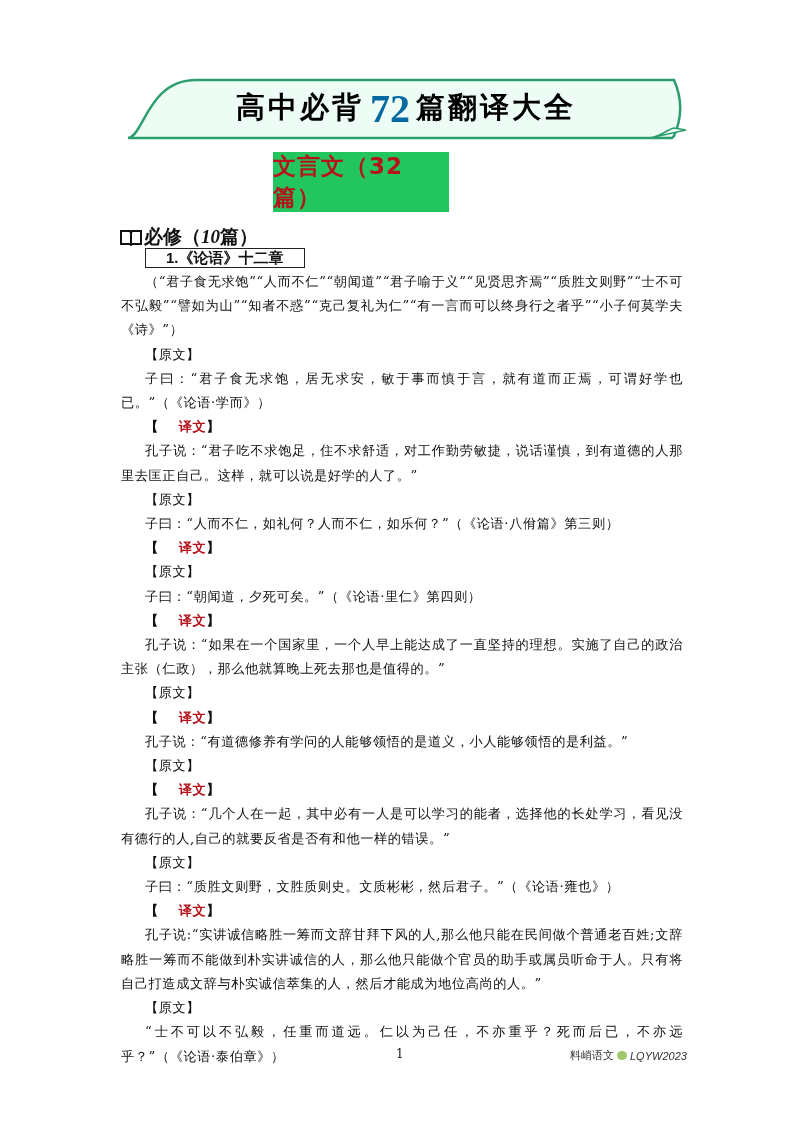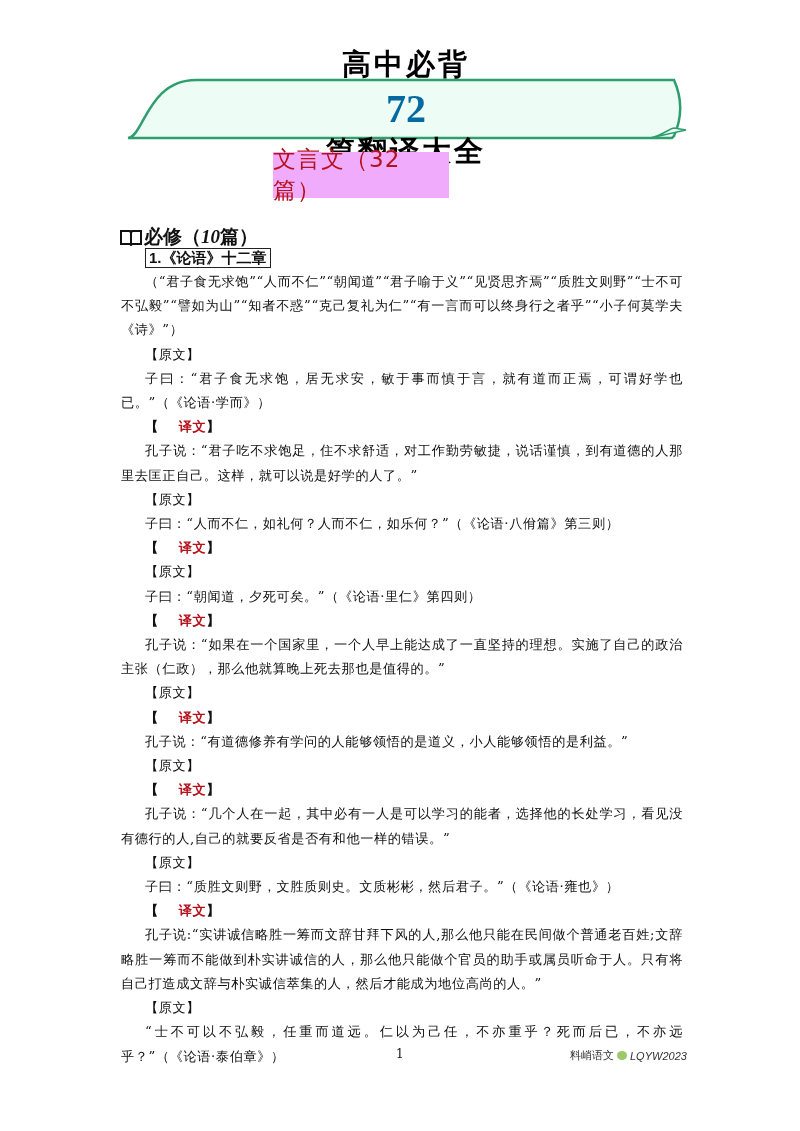--- a/index.html
+++ b/index.html
@@ -3,33 +3,33 @@
 <meta charset="utf-8">
 <style>
   html, body { margin: 0; padding: 0; background: #ffffff; }
   body { width: 800px; height: 1131px; position: relative; overflow: hidden;
          font-family: "DejaVu Serif", "Liberation Serif", serif; color: #111; }
   .banner { position: absolute; left: 126px; top: 78px; width: 560px; height: 60px; }
   .banner svg { position: absolute; left: 0; top: 0; }
   .banner-title { position: absolute; left: 0; top: 0; width: 100%; height: 60px;
          display: flex; align-items: center; justify-content: center;
          font-family: "DejaVu Sans", sans-serif; font-weight: bold; font-size: 29px;
-         letter-spacing: 3px; color: #000; flex-direction: column; }
+         letter-spacing: 3px; color: #000; }
   .banner-title .num { color: #0369a1; font-family: "Liberation Serif", serif;
          font-size: 40px; margin: 0 6px; letter-spacing: 0; }
-  .subbox { position: absolute; left: 273px; top: 152px; width: 176px; height: 46px;
-         background: #f0abfc; display: flex; align-items: center; justify-content: center;
-         font-family: "DejaVu Sans", sans-serif; font-weight: normal; font-size: 23px;
+  .subbox { position: absolute; left: 273px; top: 152px; width: 176px; height: 60px;
+         background: #22c55e; display: flex; align-items: center; justify-content: center;
+         font-family: "DejaVu Sans", sans-serif; font-weight: bold; font-size: 23px;
          color: #b5121b; letter-spacing: 1px; }
   .section { position: absolute; left: 120px; top: 224px; font-family: "DejaVu Sans", sans-serif;
          font-size: 19px; font-weight: bold; display: flex; align-items: center; justify-content: center; }
   .section .book { width: 22px; height: 17px; margin-right: 2px; }
   .section .it { font-family: "Liberation Serif", serif; font-style: italic; font-weight: bold; }
   .item-title { position: absolute; left: 145px; top: 248px; border: 1px solid #222;
-         padding: 0 3px; font-family: "Liberation Sans", sans-serif; font-weight: bold;
+         padding: 0 20px; font-family: "Liberation Sans", sans-serif; font-weight: bold;
          font-size: 15px; line-height: 18px; }
   .content { position: absolute; left: 121px; top: 270px; width: 562px;
          font-size: 13.2px; line-height: 24.2px; letter-spacing: 0.6px; }
   .content p { margin: 0; text-indent: 24px; text-align: justify; }
   .tag { display: block; margin-left: 24px; }
   .tag.yi { font-weight: bold; }
   .tag.yi .w { color: #b5121b; margin-left: 20px; }
   .footer-page { position: absolute; left: 396px; top: 1047px; font-size: 12px; }
   .footer-brand { position: absolute; left: 570px; top: 1048px; font-size: 11px;
          display: flex; align-items: center; color: #333; }

